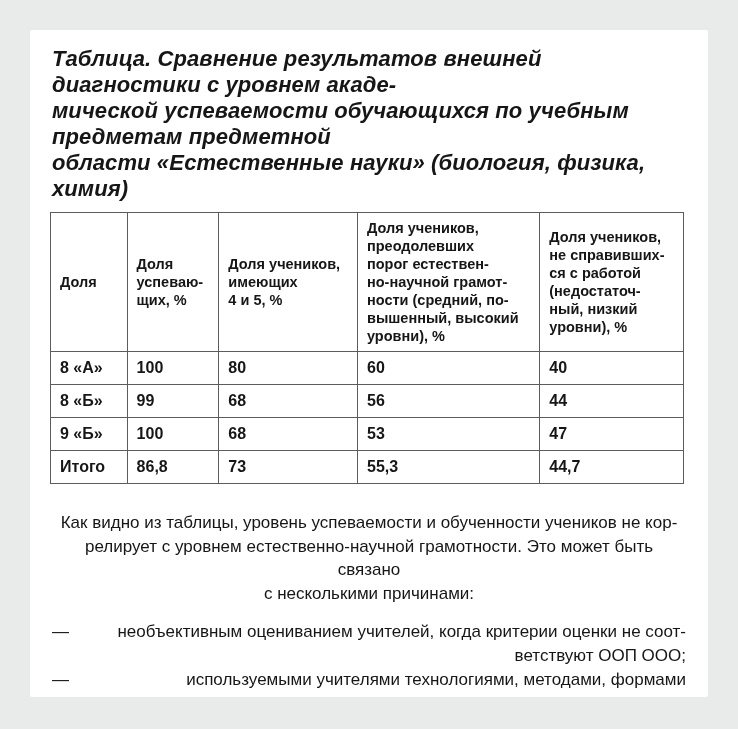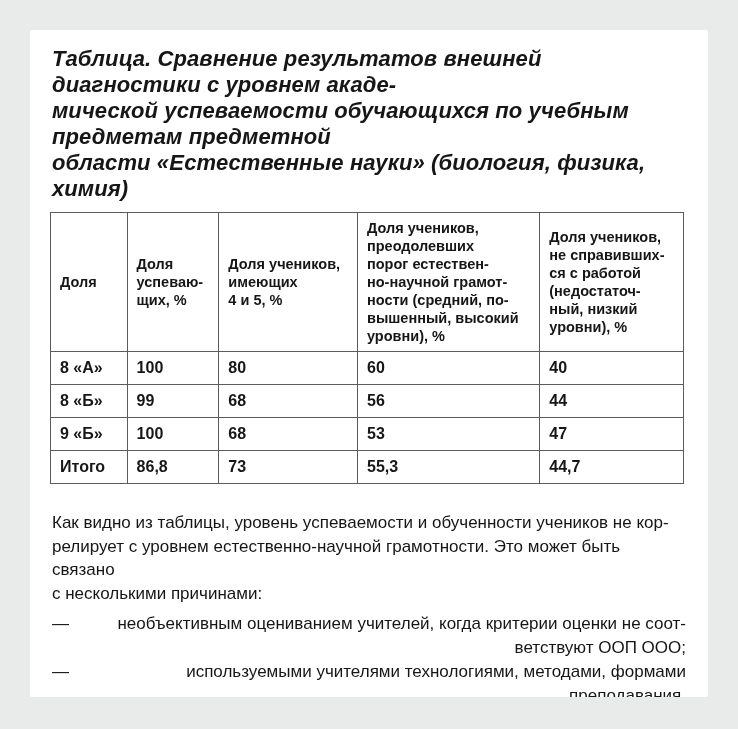--- a/index.html
+++ b/index.html
@@ -55,21 +55,21 @@
   .col-class  { width: 12.1%; }
   .col-pass   { width: 14.5%; }
   .col-good   { width: 21.9%; }
   .col-thresh { width: 28.8%; }
   .col-fail   { width: 22.7%; }
   .analysis {
     margin-top: 27px;
     font-size: 17px;
     line-height: 23.5px;
   }
-  .paragraph { margin-bottom: 7px; }
+  .paragraph { margin-bottom: 15px; text-align: center; }
   .bullet {
     display: flex;
     align-items: flex-start;
     margin-top: 1px;
   }
   .bullet .dash {
     flex: 0 0 21px;
   }
   .bullet .bullet-text {
     flex: 1 1 auto;

